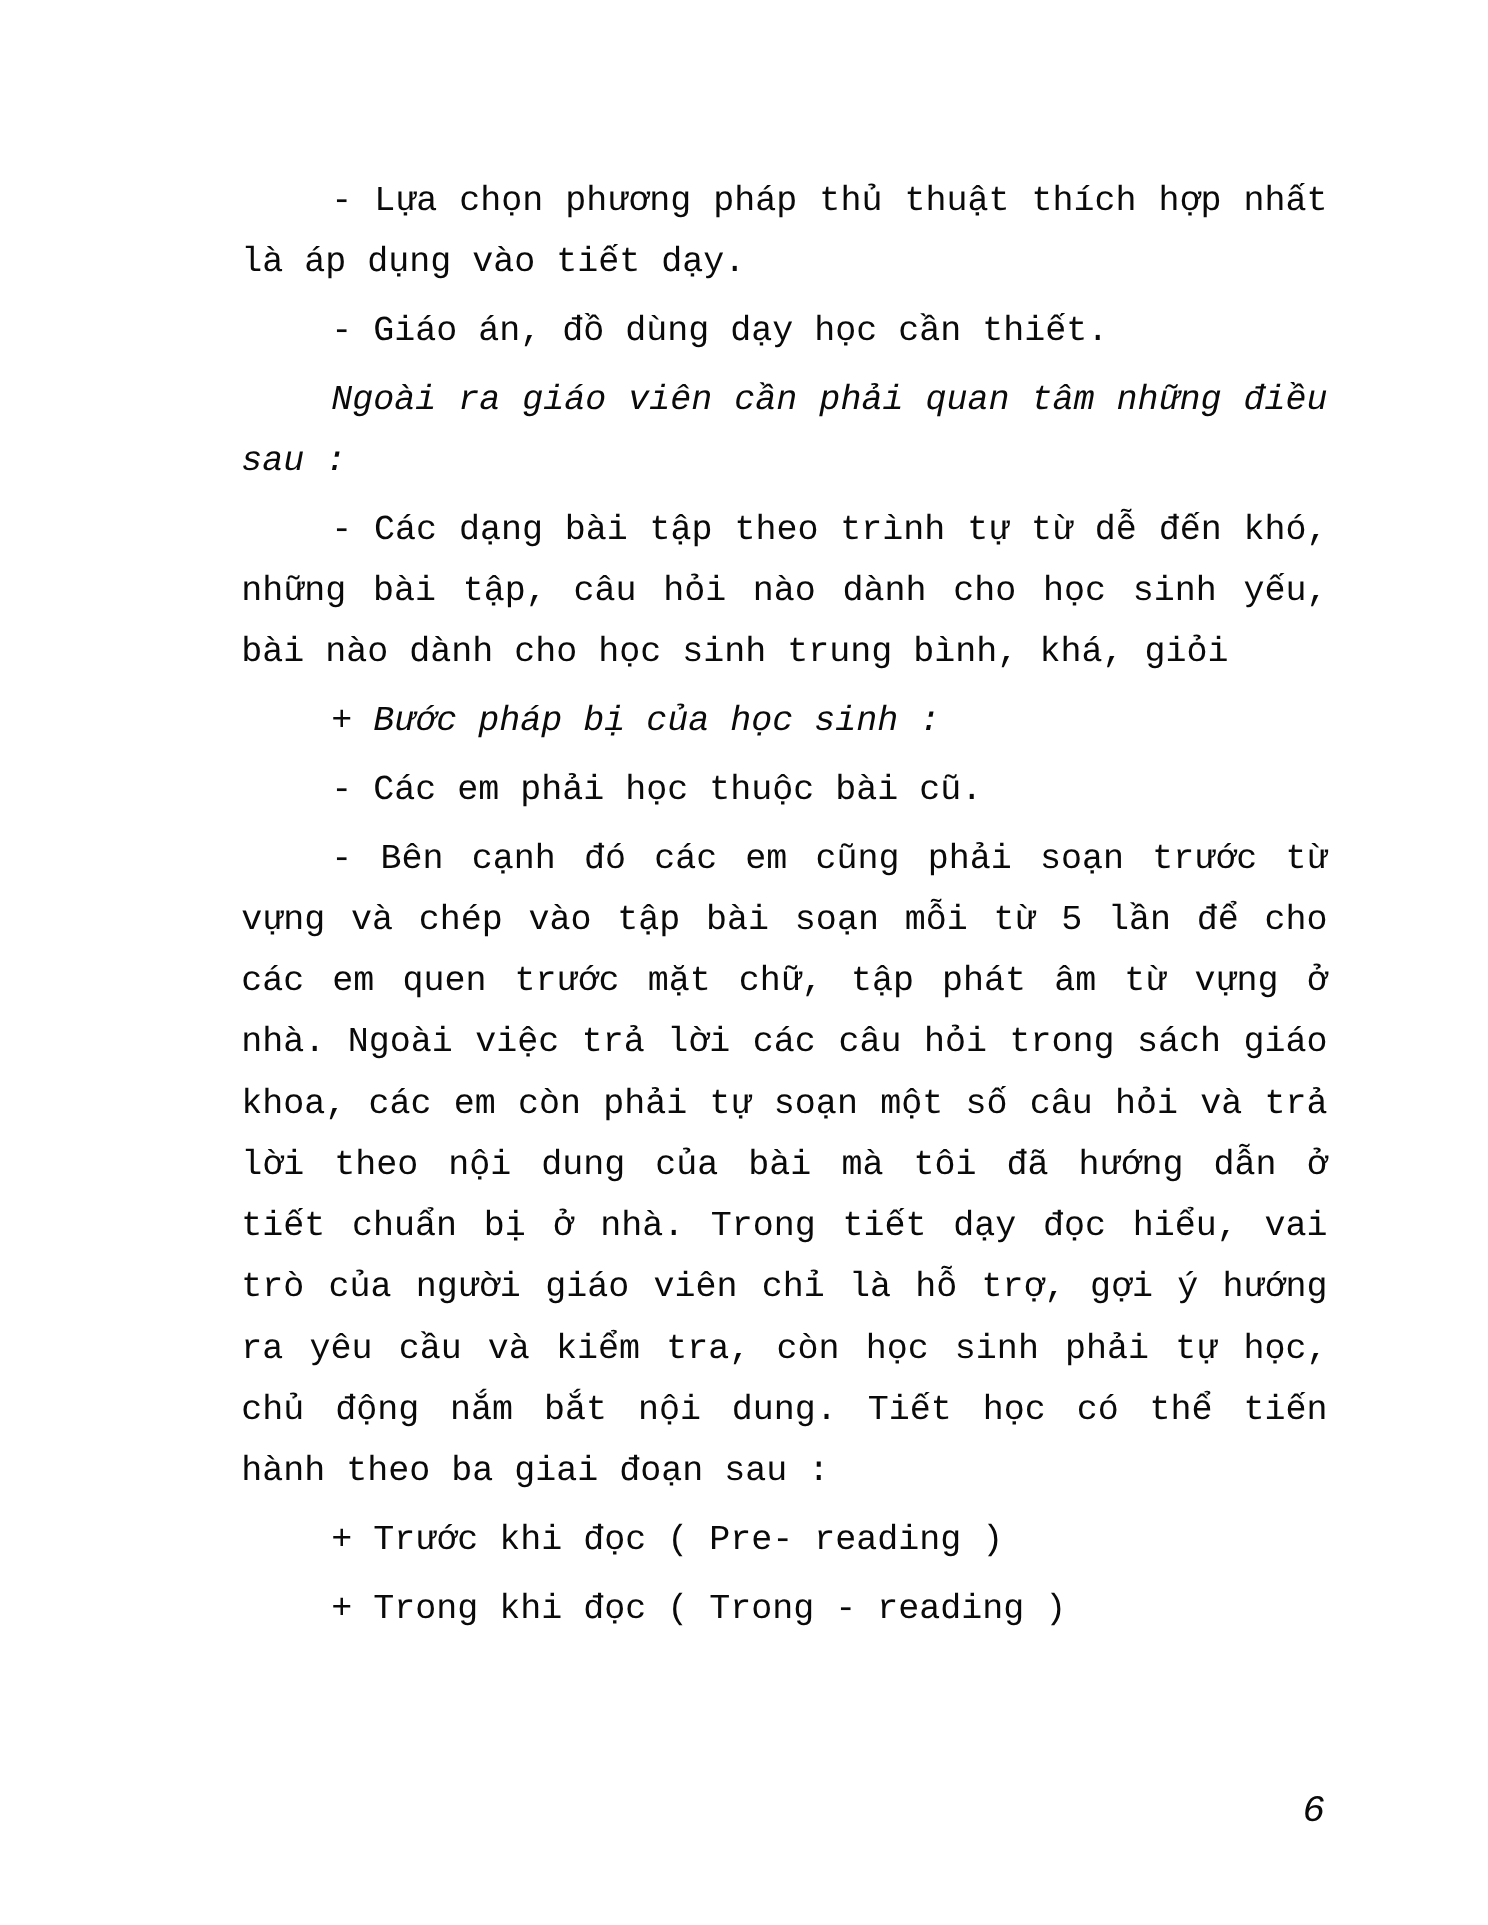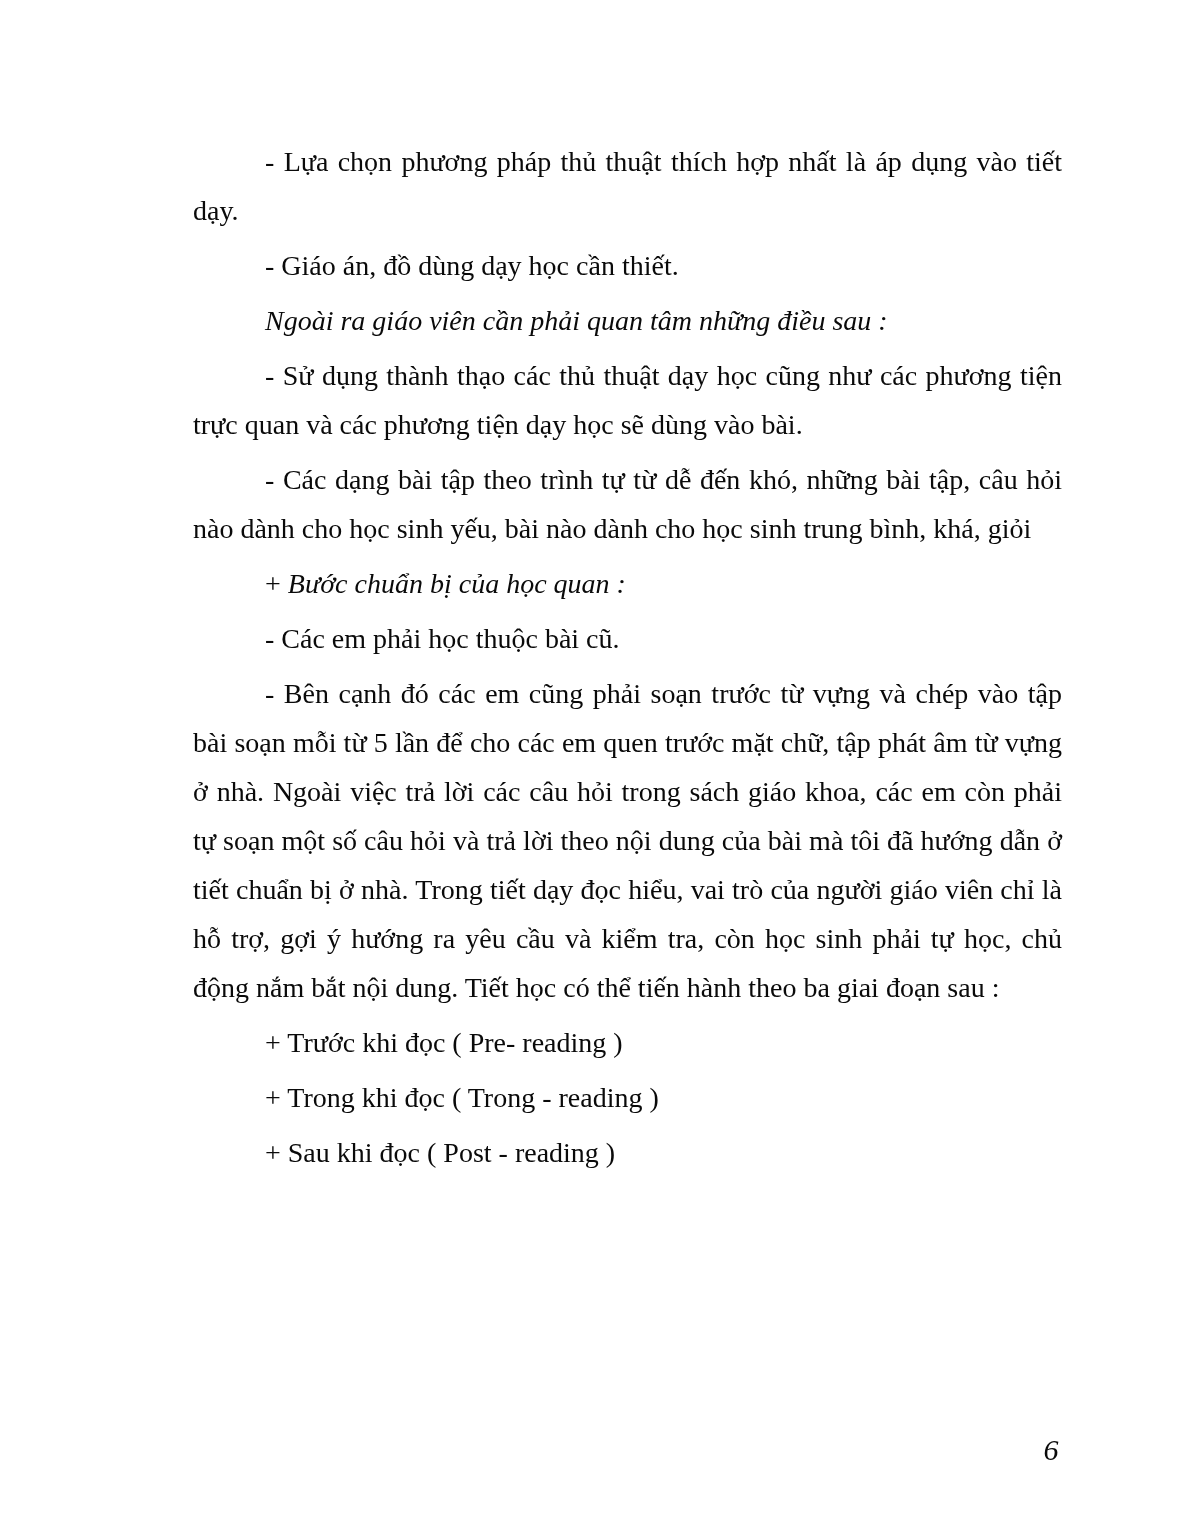--- a/index.html
+++ b/index.html
@@ -6,21 +6,21 @@
     margin: 0;
     padding: 0;
     background: #ffffff;
   }
   .page {
     position: relative;
     width: 1190px;
     height: 1540px;
     background: #ffffff;
     overflow: hidden;
-    font-family: Liberation Serif, serif;
+    font-family: Liberation Mono, monospace;
     color: #0a0a0a;
   }
   .text-block {
     position: absolute;
     left: 193px;
     top: 137px;
     width: 869px;
     font-size: 28px;
     line-height: 49px;
     text-align: justify;
@@ -48,23 +48,21 @@
   }
 </style>
 </head>
 <body>
 
 <div class="page">
   <div class="text-block">
     <p class="para">- Lựa chọn phương pháp thủ thuật thích hợp nhất là áp dụng vào tiết dạy.</p>
     <p class="para">- Giáo án, đồ dùng dạy học cần thiết.</p>
     <p class="para italic">Ngoài ra giáo viên cần phải quan tâm những điều sau :</p>
-    <p class="para">- Sử dụng thành thạo các thủ thuật dạy học cũng như các phương tiện trực quan và các phương tiện dạy học sẽ dùng vào bài.</p>
     <p class="para">- Các dạng bài tập theo trình tự từ dễ đến khó, những bài tập, câu hỏi nào dành cho học sinh yếu, bài nào dành cho học sinh trung bình, khá, giỏi</p>
-    <p class="para"><span>+ </span><span class="italic">Bước chuẩn bị của học quan :</span></p>
+    <p class="para"><span>+ </span><span class="italic">Bước pháp bị của học sinh :</span></p>
     <p class="para">- Các em phải học thuộc bài cũ.</p>
     <p class="para">- Bên cạnh đó các em cũng phải soạn trước từ vựng và chép vào tập bài soạn mỗi từ 5 lần để cho các em quen trước mặt chữ, tập phát âm từ vựng ở nhà. Ngoài việc trả lời các câu hỏi trong sách giáo khoa, các em còn phải tự soạn một số câu hỏi và trả lời theo nội dung của bài mà tôi đã hướng dẫn ở tiết chuẩn bị ở nhà. Trong tiết dạy đọc hiểu, vai trò của người giáo viên chỉ là hỗ trợ, gợi ý hướng ra yêu cầu và kiểm tra, còn học sinh phải tự học, chủ động nắm bắt nội dung. Tiết học có thể tiến hành theo ba giai đoạn sau :</p>
     <p class="para">+ Trước khi đọc ( Pre- reading )</p>
     <p class="para">+ Trong khi đọc ( Trong - reading )</p>
-    <p class="para">+ Sau khi đọc ( Post - reading )</p>
   </div>
   <div class="page-number">6</div>
 </div>
 
 </body></html>

